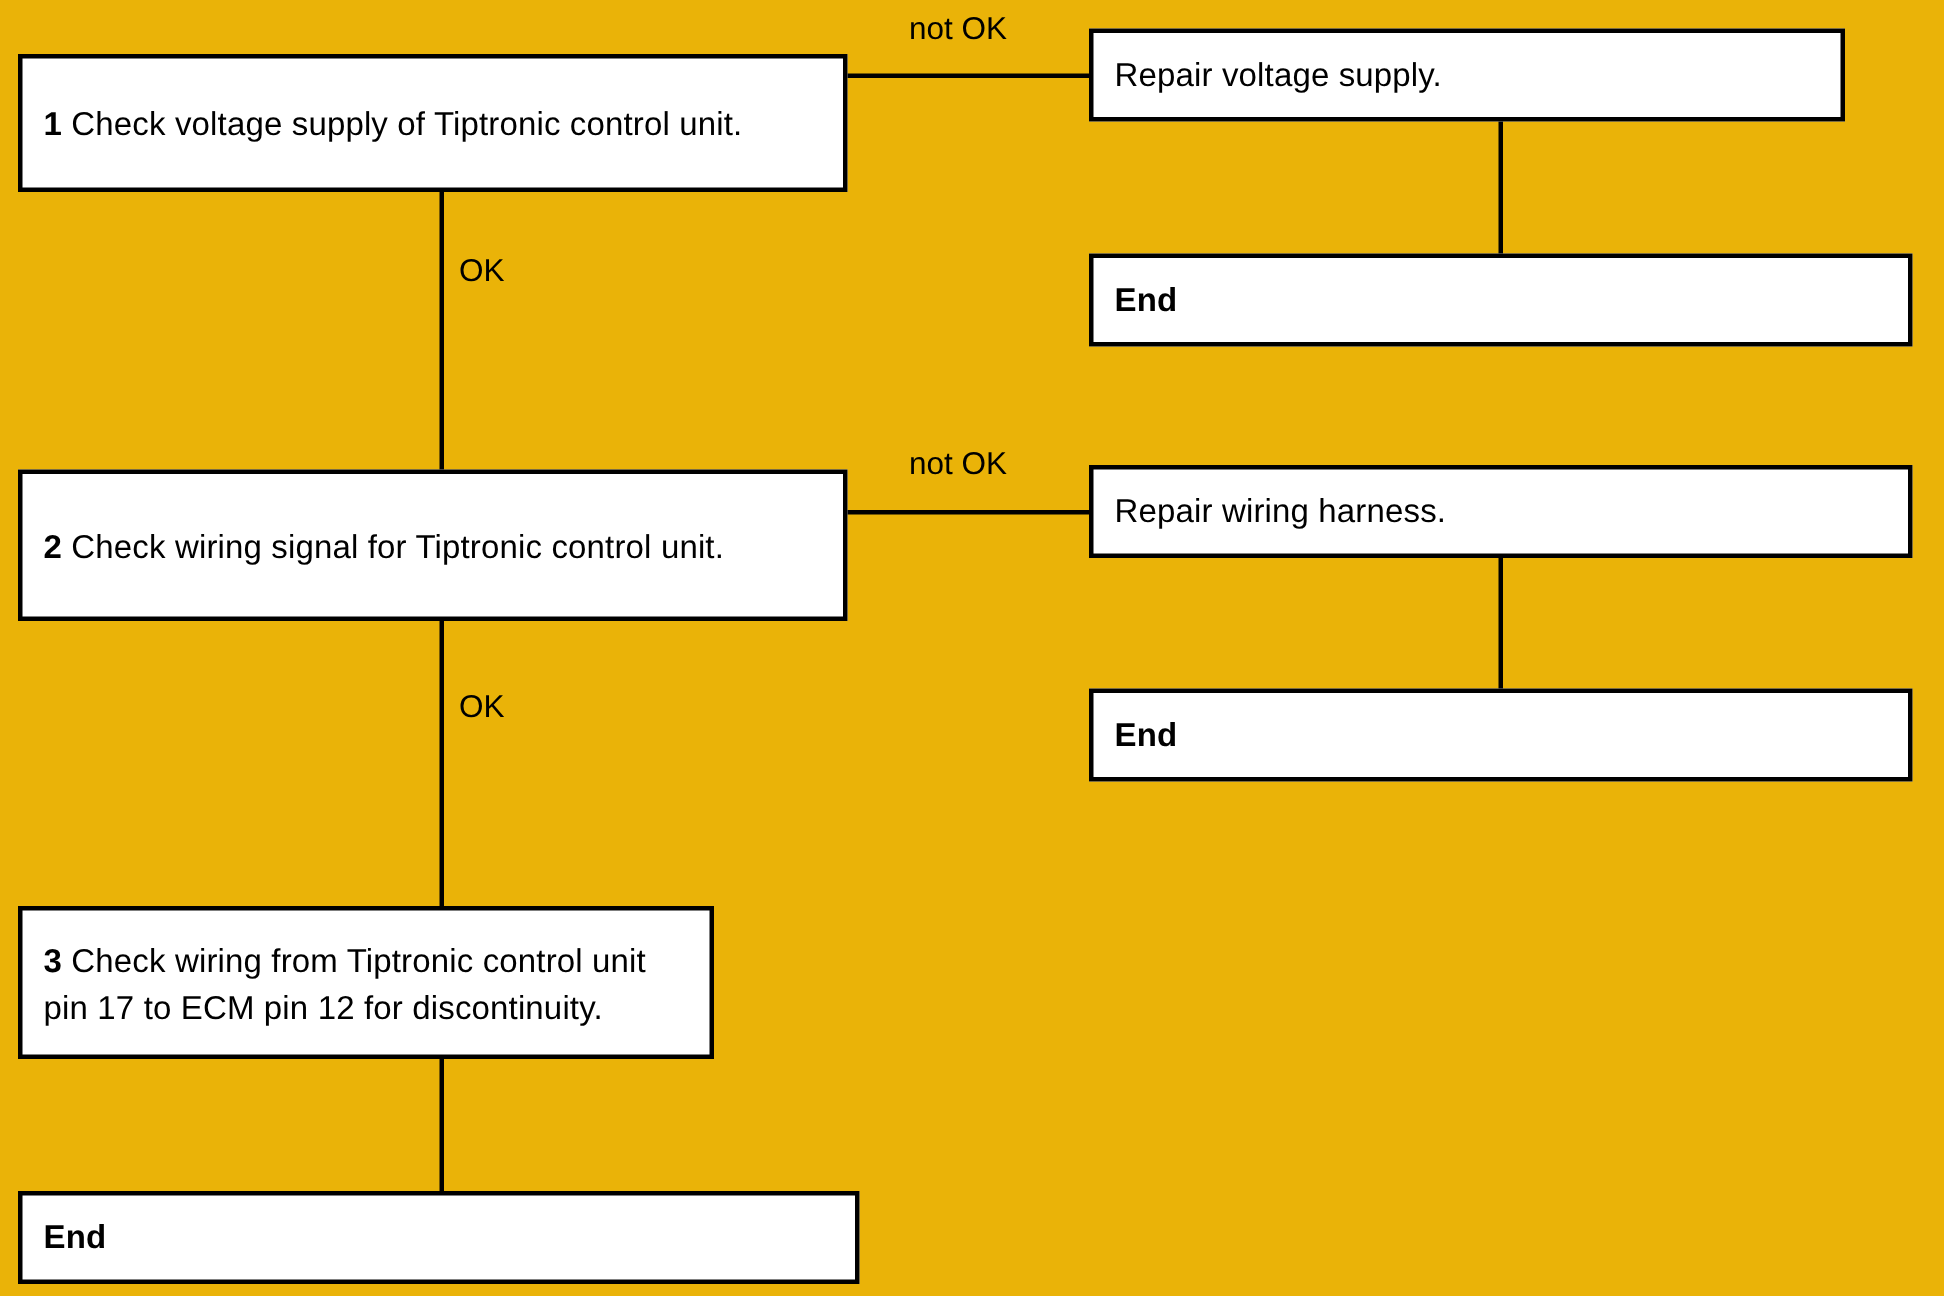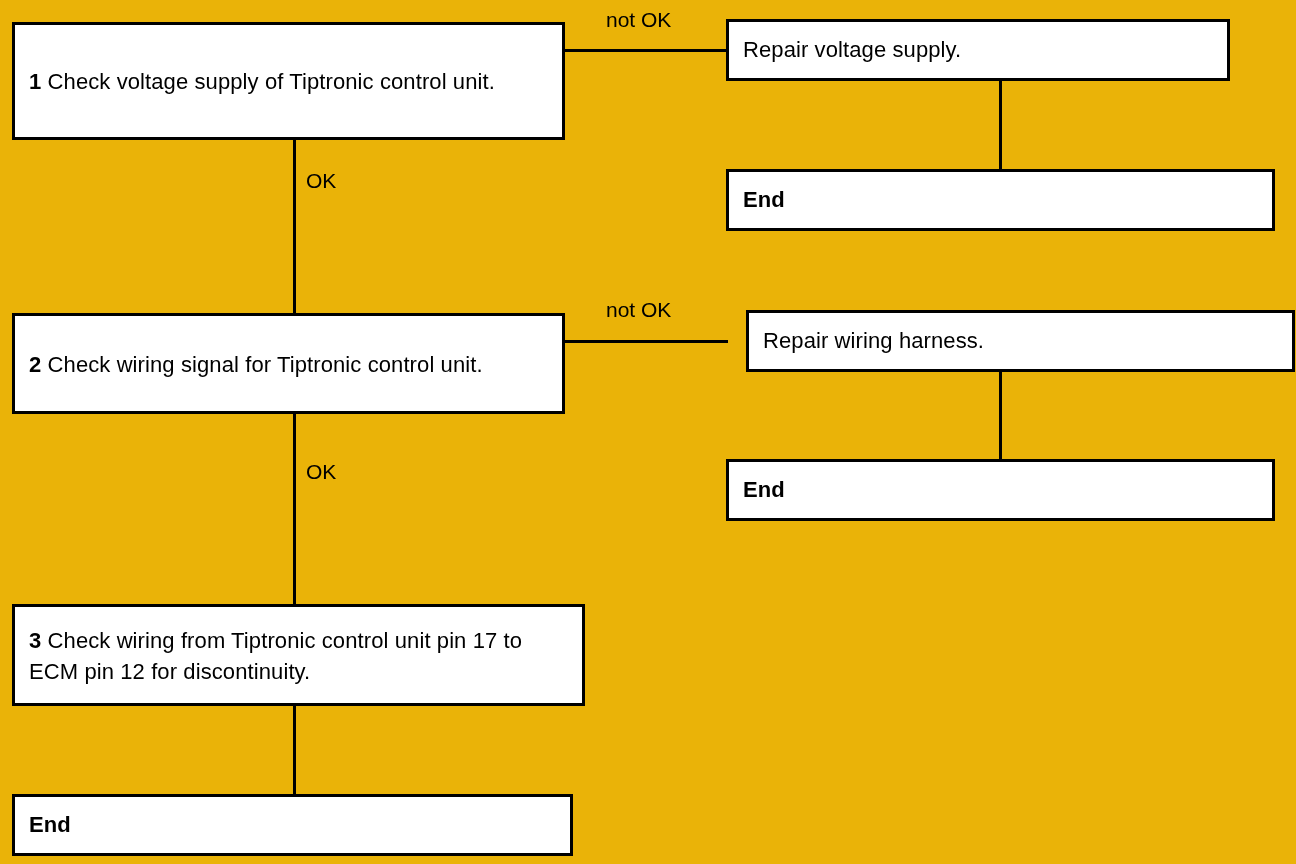--- a/index.html
+++ b/index.html
@@ -83,45 +83,45 @@
   <div class="edge-v" style="left:293px; top:705px; height:105px;"></div>
 
   <div class="edge-label" style="left:606px; top:9px;">not OK</div>
 
   <div class="edge-label" style="left:306px; top:170px;">OK</div>
 
   <div class="edge-label" style="left:606px; top:299px;">not OK</div>
 
   <div class="edge-label" style="left:306px; top:461px;">OK</div>
 
-  <div class="node node-step" style="left:12px; top:22px; width:553px; height:118px;text-align:center;">
+  <div class="node node-step" style="left:12px; top:36px; width:553px; height:92px;text-align:center;">
     <span class="node-text"><span class="step-num">1 </span><span>Check voltage supply of Tiptronic control unit.</span></span>
   </div>
 
   <div class="node node-action" style="left:726px; top:19px; width:504px; height:62px;">
     <span class="node-text">Repair voltage supply.</span>
   </div>
 
   <div class="node node-end" style="left:726px; top:169px; width:549px; height:62px;">
     <span class="node-text">End</span>
   </div>
 
   <div class="node node-step" style="left:12px; top:313px; width:553px; height:101px;">
     <span class="node-text"><span class="step-num">2 </span><span>Check wiring signal for Tiptronic control unit.</span></span>
   </div>
 
-  <div class="node node-action" style="left:726px; top:310px; width:549px; height:62px;margin-left:20px;">
+  <div class="node node-action" style="left:726px; top:310px; width:549px; height:62px;">
     <span class="node-text">Repair wiring harness.</span>
   </div>
 
   <div class="node node-end" style="left:726px; top:459px; width:549px; height:62px;">
     <span class="node-text">End</span>
   </div>
 
-  <div class="node node-step" style="left:12px; top:604px; width:573px; height:102px;">
+  <div class="node node-step" style="left:12px; top:604px; width:464px; height:102px;">
     <span class="node-text"><span class="step-num">3 </span><span>Check wiring from Tiptronic control unit pin 17 to ECM pin 12 for discontinuity.</span></span>
   </div>
 
   <div class="node node-end" style="left:12px; top:794px; width:561px; height:62px;">
     <span class="node-text">End</span>
   </div>
 
 </div>
 
 </body></html>

